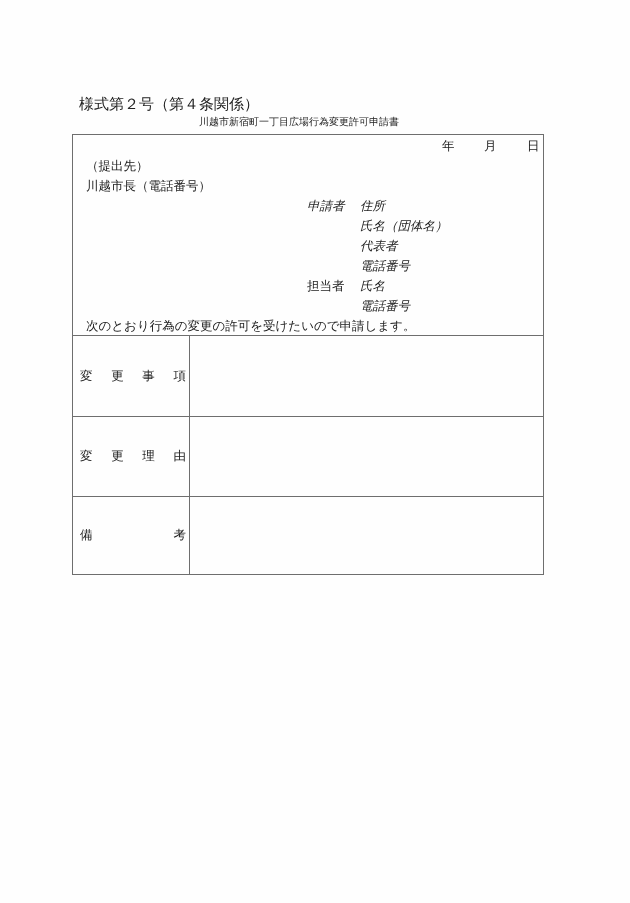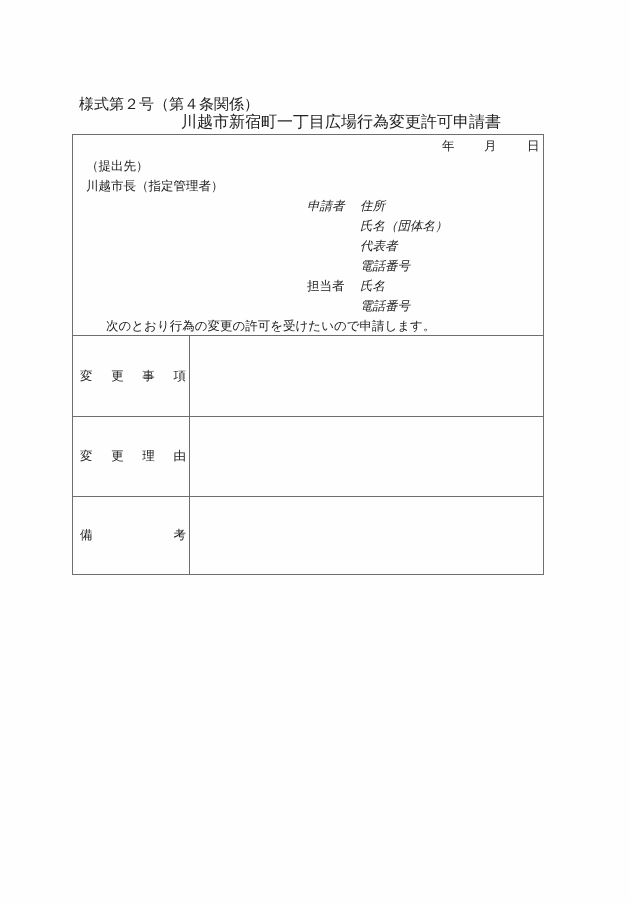--- a/index.html
+++ b/index.html
@@ -19,23 +19,23 @@
     .form-number {
       position: absolute;
       left: 79px;
       top: 96px;
       font-size: 15px;
       line-height: 16px;
       white-space: nowrap;
     }
     .form-title {
       position: absolute;
-      left: 181px;
+      left: 199px;
       top: 114px;
-      font-size: 16px;
+      font-size: 10px;
       line-height: 16px;
       white-space: nowrap;
     }
     .sheet {
       position: absolute;
       left: 72px;
       top: 134px;
       width: 472px;
       height: 441px;
       border: 1px solid #6e6e6e;
@@ -61,21 +61,21 @@
     .addressee { left: 13px; top: 43px; }
     .applicant-label { left: 234px; top: 63px; font-style: italic; }
     .row-col2 { left: 287px; font-style: italic; }
     .r1 { top: 63px; }
     .r2 { top: 83px; text-align: center; }
     .r3 { top: 103px; }
     .r4 { top: 123px; }
     .r5 { top: 143px; }
     .r6 { top: 163px; }
     .contact-label { left: 234px; top: 143px; }
-    .statement { left: 13px; top: 183px; margin-left: 20px; }
+    .statement { left: 13px; top: 183px; }
 
     .row {
       position: absolute;
       left: 0;
       width: 470px;
       height: 80px;
     }
     .row.b { border-bottom: 1px solid #6e6e6e; }
     .row-1 { top: 201px; }
     .row-2 { top: 281px; height: 80px; }
@@ -112,21 +112,21 @@
 <div class="form-number">様式第２号（第４条関係）</div>
 <div class="form-title">川越市新宿町一丁目広場行為変更許可申請書</div>
 
 <div class="sheet">
   <div class="upper">
     <span class="abs date-y">年</span>
     <span class="abs date-m">月</span>
     <span class="abs date-d">日</span>
 
     <span class="abs submit-to">（提出先）</span>
-    <span class="abs addressee">川越市長（指定管理者）</span>
+    <span class="abs addressee">川越市長（電話番号）</span>
 
     <span class="abs applicant-label">申請者</span>
     <span class="abs row-col2 r1">住所</span>
     <span class="abs row-col2 r2">氏名（団体名）</span>
     <span class="abs row-col2 r3">代表者</span>
     <span class="abs row-col2 r4">電話番号</span>
 
     <span class="abs contact-label">担当者</span>
     <span class="abs row-col2 r5">氏名</span>
     <span class="abs row-col2 r6">電話番号</span>

